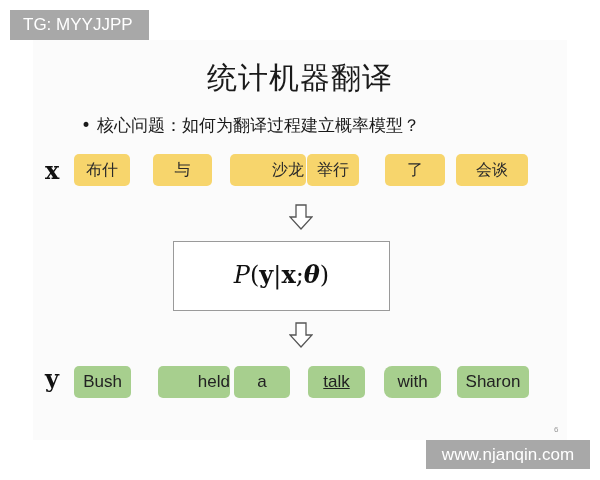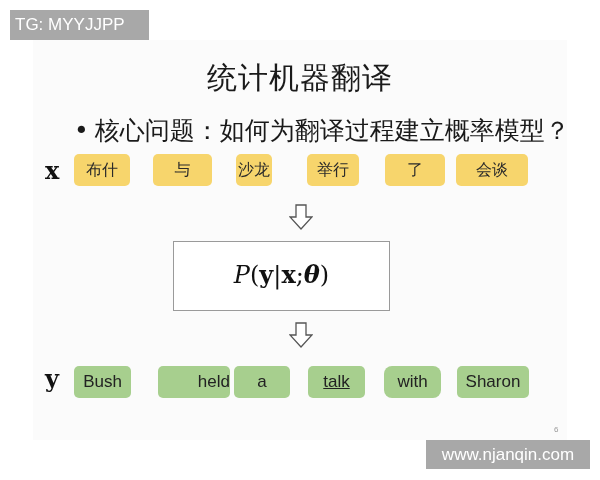--- a/index.html
+++ b/index.html
@@ -1,23 +1,23 @@
 <!DOCTYPE html>
 <html><head>
 <meta charset="utf-8">
 <style>
   html, body { margin:0; padding:0; }
   body { width:600px; height:480px; background:#ffffff; position:relative; overflow:hidden;
          font-family:"DejaVu Sans", sans-serif; }
   .slide { position:absolute; left:33px; top:40px; width:534px; height:400px; background:#fbfbfb; }
   .wm { position:absolute; background:#a8a8a8; color:#ffffff; font-family:"Liberation Sans", sans-serif; }
-  .wm-top { left:10px; top:10px; width:139px; height:30px; font-size:17px; line-height:30px; padding-left:5px; box-sizing:border-box; }
+  .wm-top { left:10px; top:10px; width:139px; height:30px; font-size:17px; line-height:30px; padding-left:13px; box-sizing:border-box; }
   .wm-bot { left:426px; top:440px; width:164px; height:29px; font-size:17px; line-height:29px; text-align:center; }
   .title { position:absolute; left:0; width:600px; top:58px; text-align:center; font-size:30px; color:#1a1a1a; letter-spacing:1px; }
-  .bullet { position:absolute; left:74px; top:114px; font-size:25px; color:#1a1a1a; }
+  .bullet { position:absolute; left:81px; top:114px; font-size:17px; color:#1a1a1a; }
   .bullet .dot { display:inline-block; margin-right:6px; }
   .var { position:absolute; left:45px; font-family:"DejaVu Serif", serif; font-weight:bold; font-size:24px; color:#111; }
   .tok { position:absolute; height:32px; border-radius:5px; text-align:center; line-height:32px; font-size:16px; color:#2a2a2a; }
   .tok.src { background:#f7d56c; top:154px; }
   .tok.tgt { background:#a7cf8e; top:366px; font-family:"Liberation Sans", sans-serif; font-size:17px; color:#222; }
   .arrow { position:absolute; left:289px; width:24px; height:26px; }
   .model { position:absolute; left:173px; top:241px; width:217px; height:70px; border:1.5px solid #9a9a9a; background:#ffffff; box-sizing:border-box;
            text-align:center; line-height:66px; font-family:"DejaVu Serif", serif; font-size:24px; color:#111; }
   .model i { font-style:italic; }
   .model b { font-weight:bold; }
@@ -32,21 +32,21 @@
 
 <div class="title">统计机器翻译</div>
 
 <div class="bullet">
   <span class="dot">•</span><span>核心问题：如何为翻译过程建立概率模型？</span>
 </div>
 
 <div class="var" style="top:156px;">x</div>
 <div class="tok src" style="left:74px;width:56px;">布什</div>
 <div class="tok src" style="left:153px;width:59px;">与</div>
-<div class="tok src" style="left:236px;width:36px;">沙龙</div>
+<div class="tok src" style="left:230px;width:36px;padding-left:40px;">沙龙</div>
 <div class="tok src" style="left:307px;width:52px;">举行</div>
 <div class="tok src" style="left:385px;width:60px;">了</div>
 <div class="tok src" style="left:456px;width:72px;">会谈</div>
 
 <svg class="arrow" style="top:204px;" viewBox="0 0 24 26">
   <path d="M7 1 H17 V13 H23 L12 25 L1 13 H7 Z" fill="#ffffff" stroke="#555" stroke-width="1.3"></path>
 </svg>
 
 <div class="model"><i>P</i><span>(</span><b>y</b><span>|</span><b>x</b><span>;</span><b><i>θ</i></b><span>)</span></div>
 

